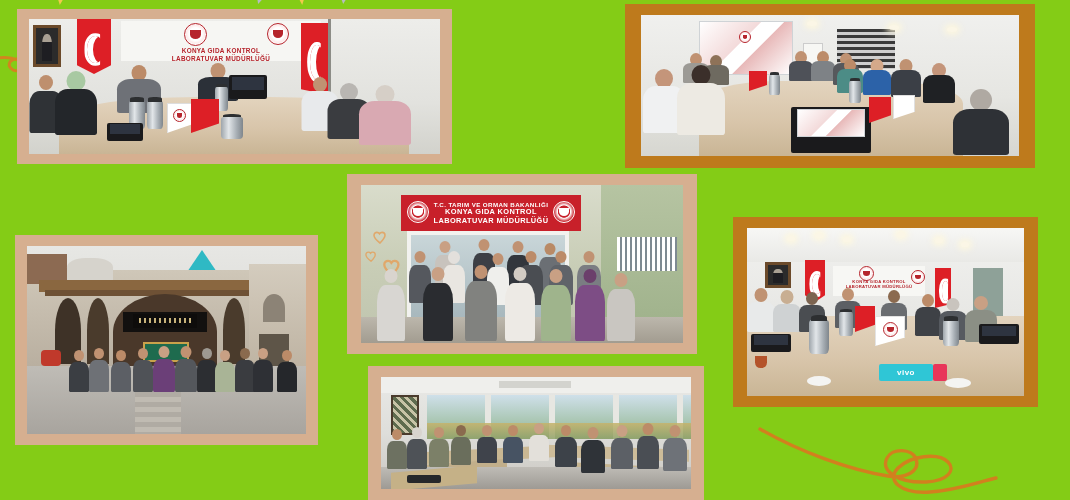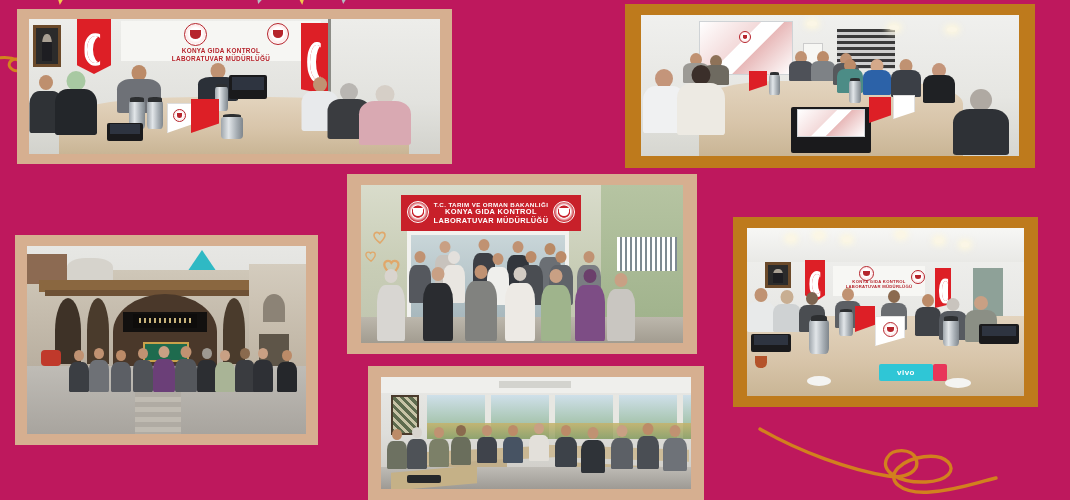--- a/index.html
+++ b/index.html
@@ -5,21 +5,21 @@
 <style>
   * { box-sizing: border-box; margin: 0; padding: 0; }
   html, body {
     width: 1070px; height: 500px;
     overflow: hidden;
     font-family: "Liberation Sans", sans-serif;
   }
   #page {
     position: relative;
     width: 1070px; height: 500px;
-    background: #be185d;
+    background: #84cc16;
     overflow: hidden;
   }
 
   
   .flourish { position: absolute; pointer-events: none; }
   .tl-swirl { left: -4px; top: 46px; width: 46px; height: 40px; }
   .br-swirl { left: 730px; top: 418px; width: 270px; height: 82px; }
   .speck { position: absolute; width: 7px; height: 9px; }
 
   

